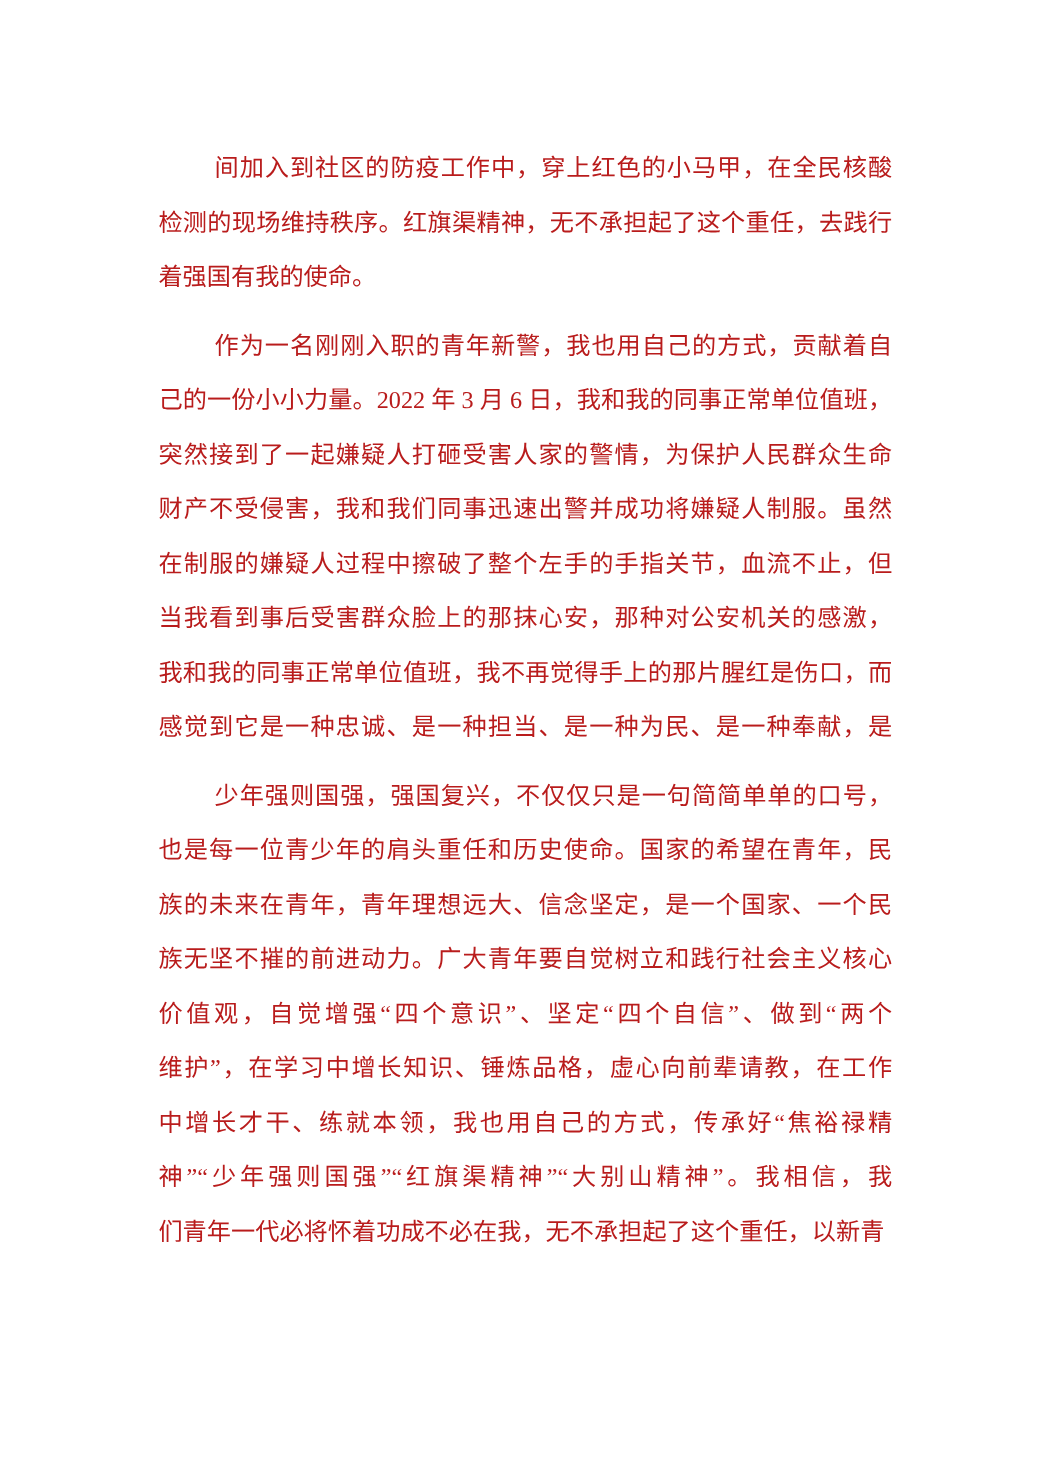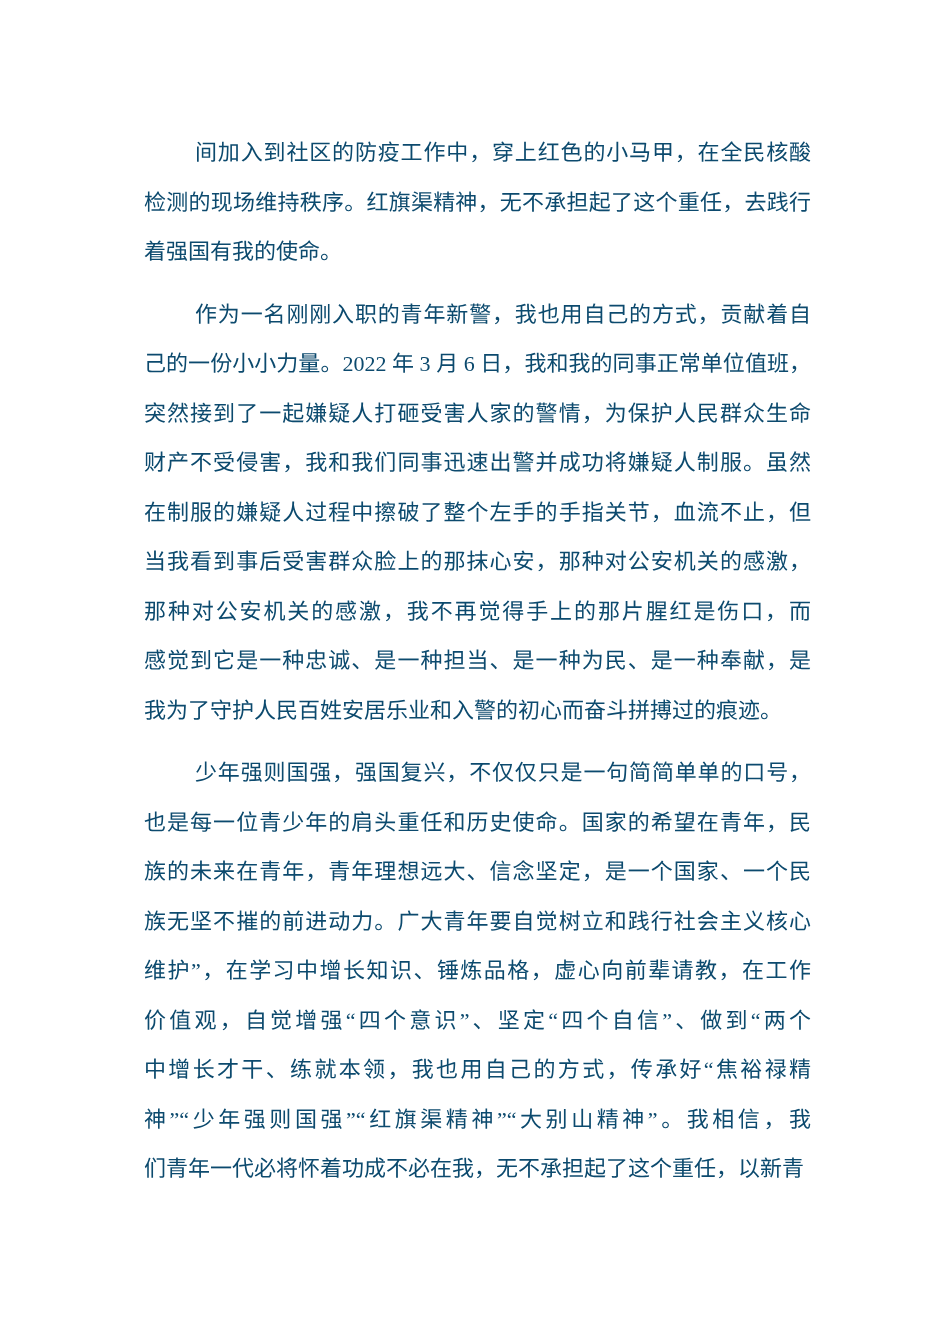--- a/index.html
+++ b/index.html
@@ -17,21 +17,21 @@
     position: relative;
     width: 950px;
     height: 1344px;
     background: #ffffff;
   }
   .doc-body {
     position: absolute;
     left: 144px;
     top: 128px;
     width: 667px;
-    color: #0c4a6e;
+    color: #b91c1c;
     font-size: 22px;
   }
   p.para {
     margin: 0 0 13px 0;
     padding: 0;
   }
   p.para:last-child {
     margin-bottom: 0;
   }
   .line {
@@ -63,31 +63,30 @@
       <span class="line line-last">着强国有我的使命。</span>
     </p>
 
     <p class="para">
       <span class="line line-first">作为一名刚刚入职的青年新警，我也用自己的方式，贡献着自</span>
       <span class="line">己的一份小小力量。2022 年 3 月 6 日，我和我的同事正常单位值班，</span>
       <span class="line">突然接到了一起嫌疑人打砸受害人家的警情，为保护人民群众生命</span>
       <span class="line">财产不受侵害，我和我们同事迅速出警并成功将嫌疑人制服。虽然</span>
       <span class="line">在制服的嫌疑人过程中擦破了整个左手的手指关节，血流不止，但</span>
       <span class="line">当我看到事后受害群众脸上的那抹心安，那种对公安机关的感激，</span>
-      <span class="line">那种对公安机关的感激，我不再觉得手上的那片腥红是伤口，而</span>
+      <span class="line">我和我的同事正常单位值班，我不再觉得手上的那片腥红是伤口，而</span>
       <span class="line">感觉到它是一种忠诚、是一种担当、是一种为民、是一种奉献，是</span>
-      <span class="line line-last">我为了守护人民百姓安居乐业和入警的初心而奋斗拼搏过的痕迹。</span>
     </p>
 
     <p class="para">
       <span class="line line-first">少年强则国强，强国复兴，不仅仅只是一句简简单单的口号，</span>
       <span class="line">也是每一位青少年的肩头重任和历史使命。国家的希望在青年，民</span>
       <span class="line">族的未来在青年，青年理想远大、信念坚定，是一个国家、一个民</span>
       <span class="line">族无坚不摧的前进动力。广大青年要自觉树立和践行社会主义核心</span>
+      <span class="line">价值观，自觉增强“四个意识”、坚定“四个自信”、做到“两个</span>
       <span class="line">维护”，在学习中增长知识、锤炼品格，虚心向前辈请教，在工作</span>
-      <span class="line">价值观，自觉增强“四个意识”、坚定“四个自信”、做到“两个</span>
       <span class="line">中增长才干、练就本领，我也用自己的方式，传承好“焦裕禄精</span>
       <span class="line">神”“少年强则国强”“红旗渠精神”“大别山精神”。我相信，我</span>
       <span class="line line-last">们青年一代必将怀着功成不必在我，无不承担起了这个重任，以新青</span>
     </p>
 
   </div>
 </div>
 
 </body></html>

